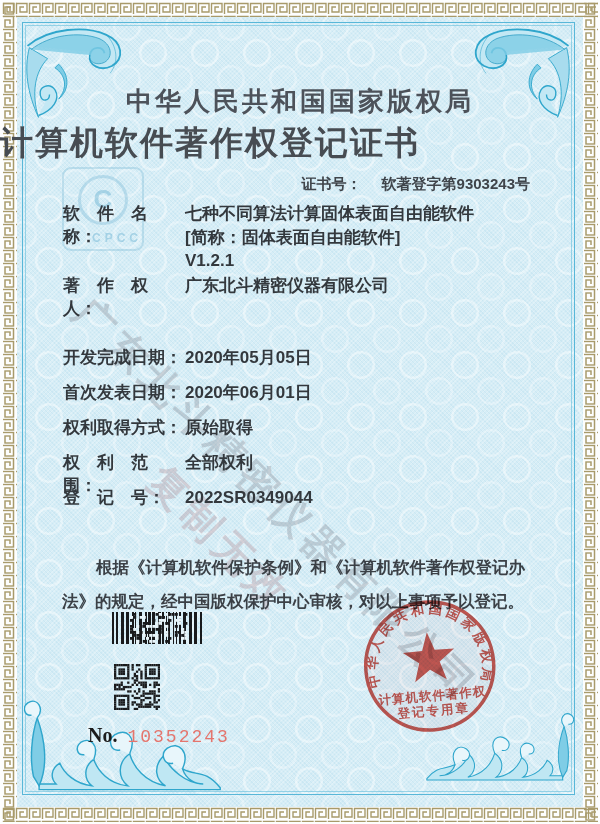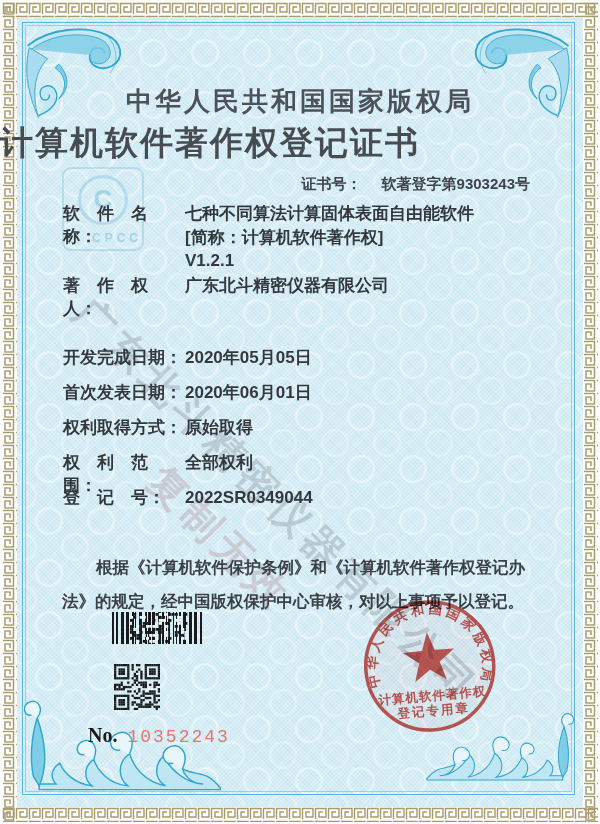--- a/index.html
+++ b/index.html
@@ -168,21 +168,21 @@
   <div class="cert-title">计算机软件著作权登记证书</div>
 
   <div class="certno">
     <span class="lbl">证书号：</span><span>软著登字第9303243号</span>
   </div>
 
   <div class="row r-name">
     <span class="lbl">软　件　名　称：</span>
     <div class="val">
       <div>七种不同算法计算固体表面自由能软件</div>
-      <div>[简称：计算机软件著作权]</div>
+      <div>[简称：固体表面自由能软件]</div>
       <div>V1.2.1</div>
     </div>
   </div>
 
   <div class="row r-owner">
     <span class="lbl">著　作　权　人：</span>
     <div class="val">广东北斗精密仪器有限公司</div>
   </div>
 
   <div class="row r-dev">

